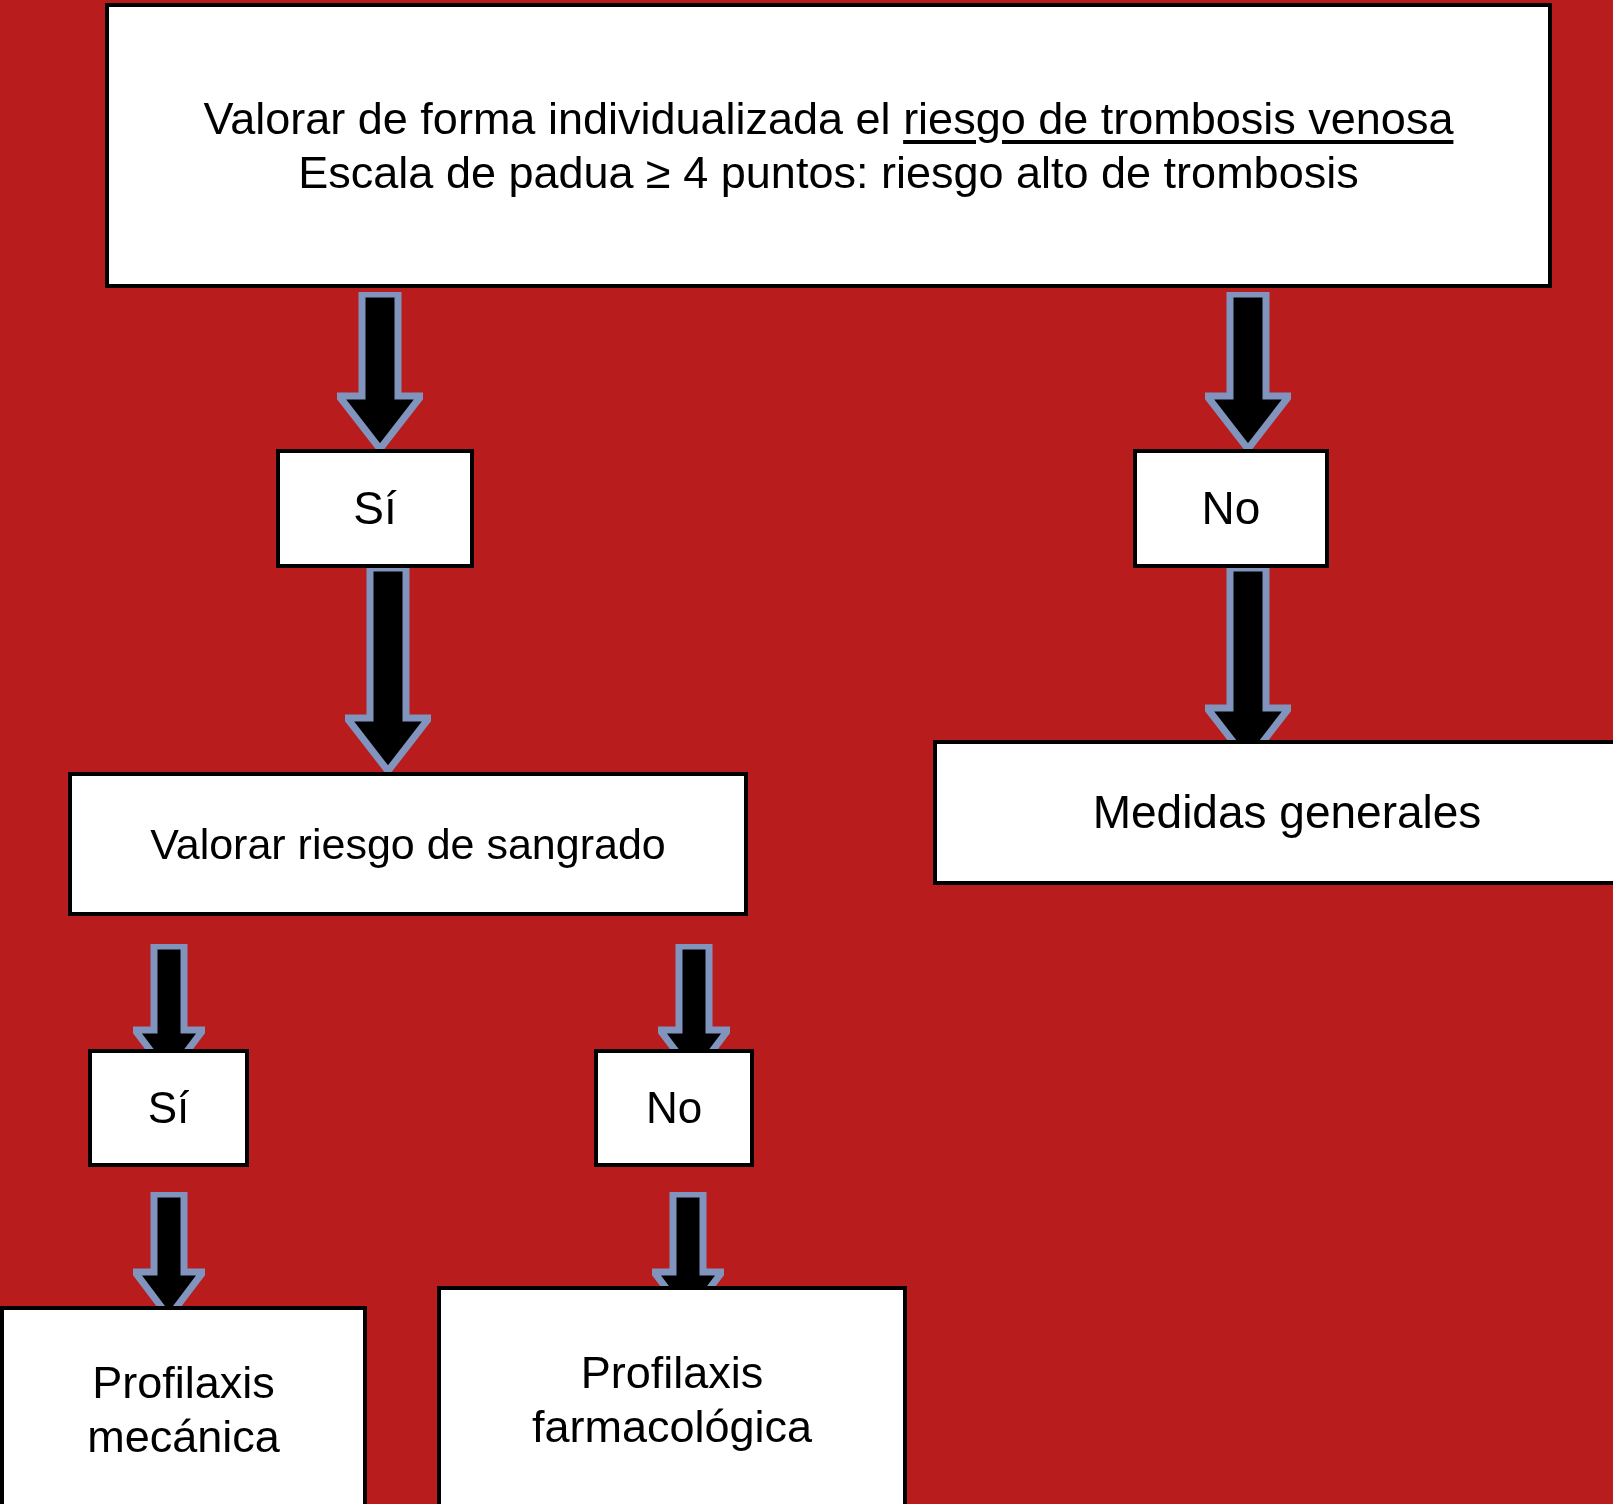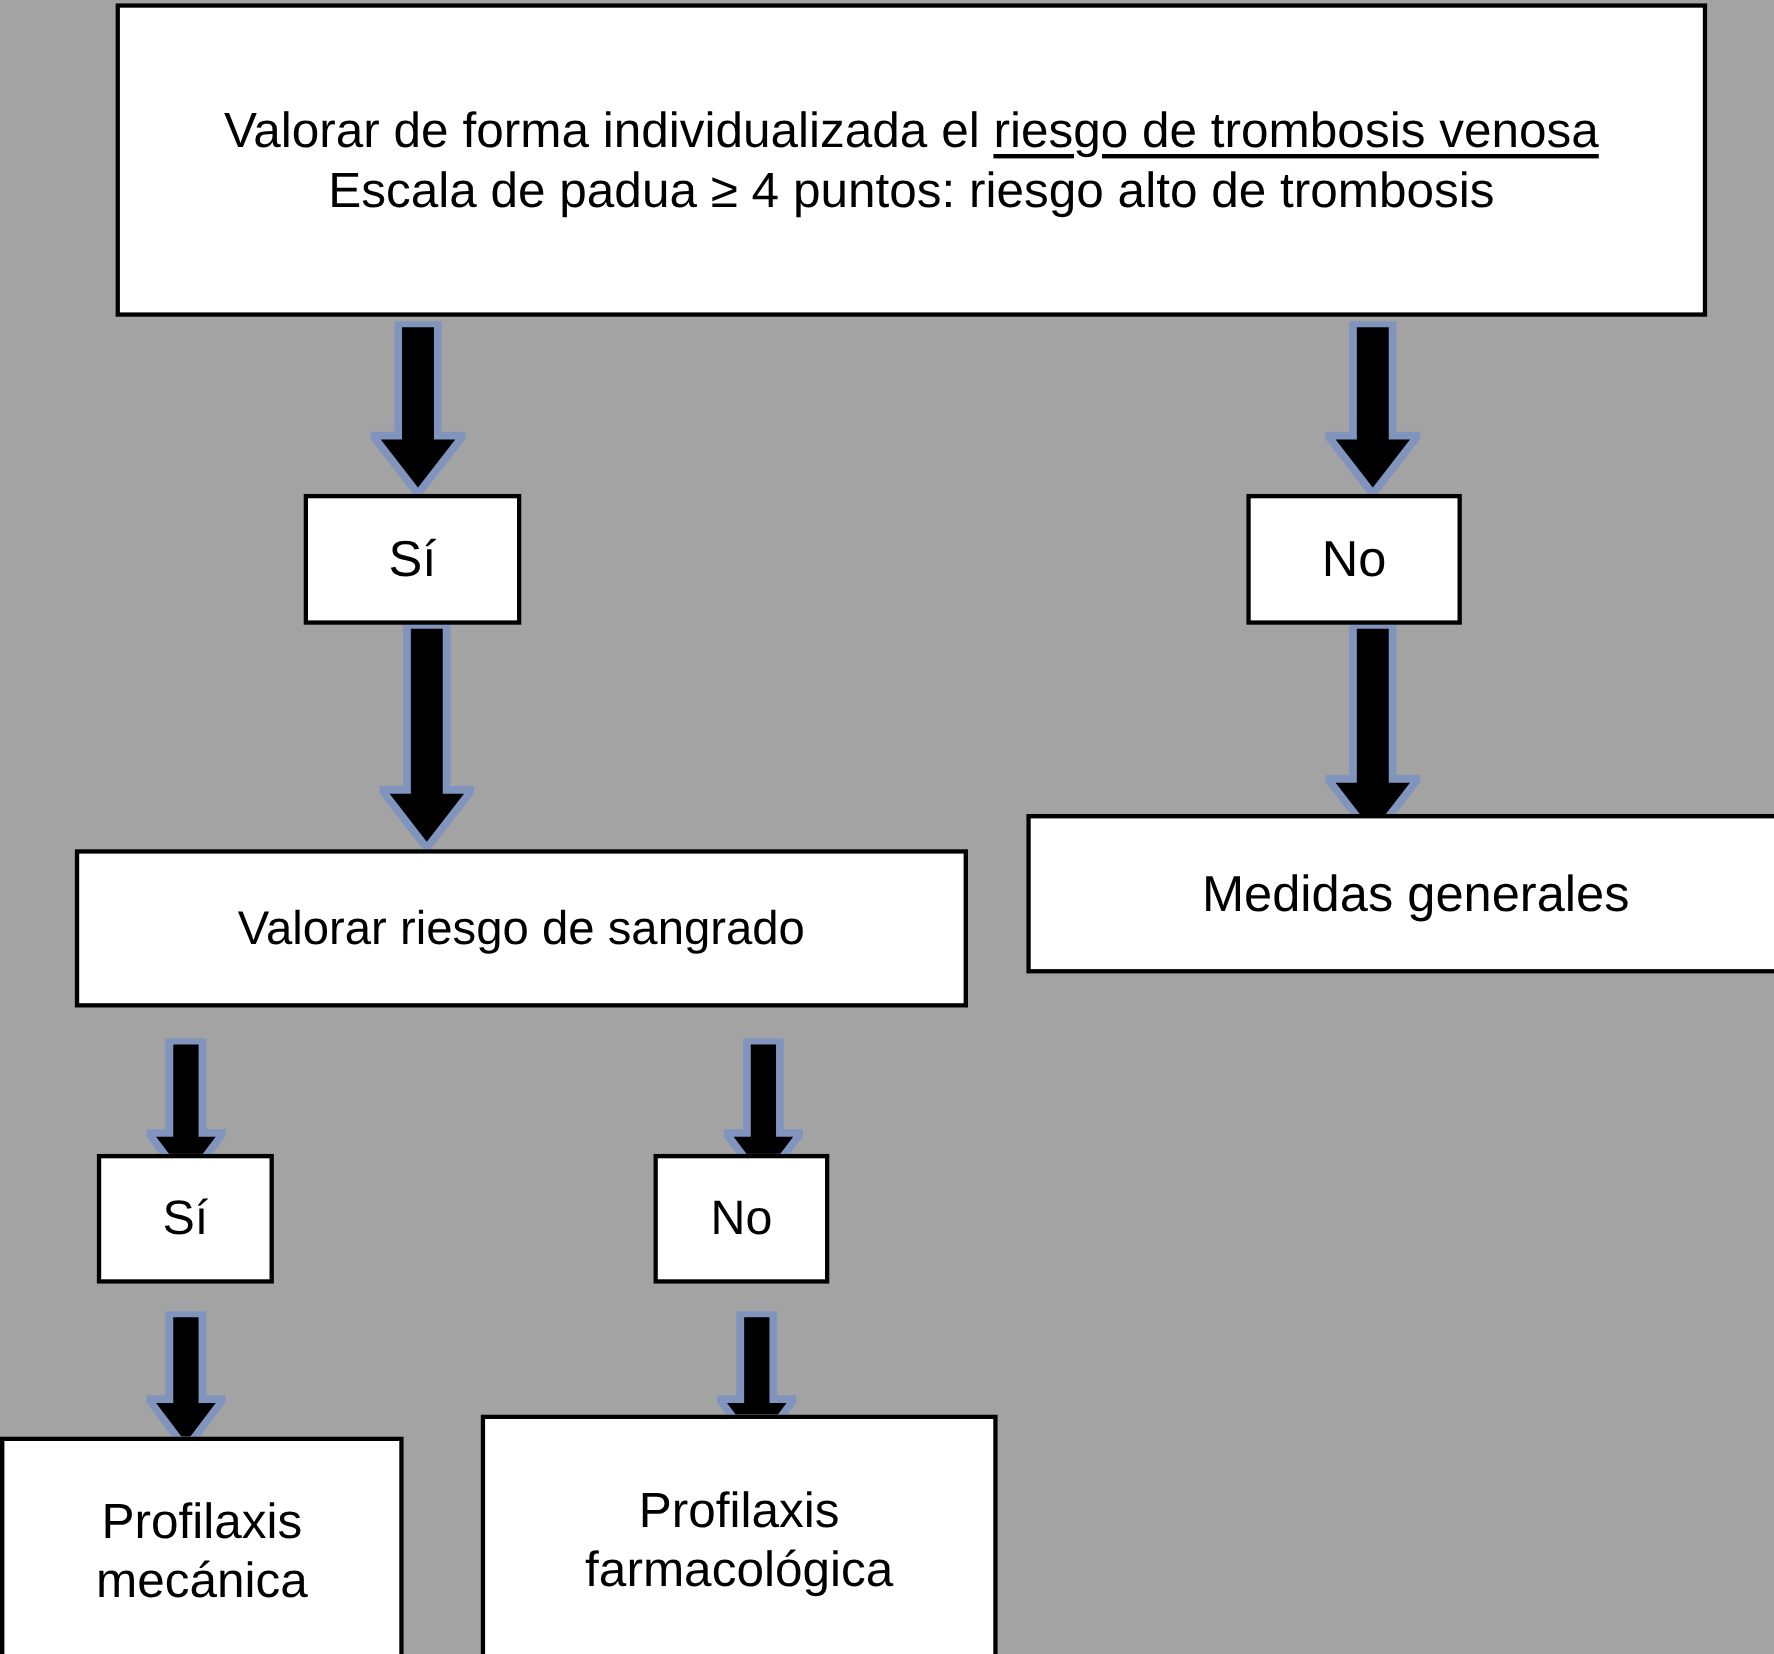--- a/index.html
+++ b/index.html
@@ -4,21 +4,21 @@
 <style>
   html, body {
     margin: 0;
     padding: 0;
     background: #ffffff;
   }
   #canvas {
     position: relative;
     width: 1613px;
     height: 1504px;
-    background: #a3a3a3;
+    background: #b91c1c;
     overflow: hidden;
     font-family: "Liberation Sans", sans-serif;
     color: #000000;
   }
   .node {
     position: absolute;
     box-sizing: border-box;
     border: 4px solid #000000;
     background: #ffffff;
     display: flex;
@@ -115,21 +115,21 @@
   </div>
 
   <div class="node f-big" style="left:276px; top:449px; width:198px; height:119px;">
     <span class="txt">Sí</span>
   </div>
 
   <div class="node f-big" style="left:1133px; top:449px; width:196px; height:119px;">
     <span class="txt">No</span>
   </div>
 
-  <div class="node f-mid" style="left:68px; top:772px; width:812px; height:144px;">
+  <div class="node f-mid" style="left:68px; top:772px; width:680px; height:144px;">
     <span class="txt">
       <span>Valorar riesgo de sangrado</span><br>
     </span>
   </div>
 
   <div class="node f-big" style="left:905px; top:740px; width:708px; height:145px;margin-left:28px;">
     <span class="txt">Medidas generales</span>
   </div>
 
   <div class="node f-label" style="left:88px; top:1049px; width:161px; height:118px;">

